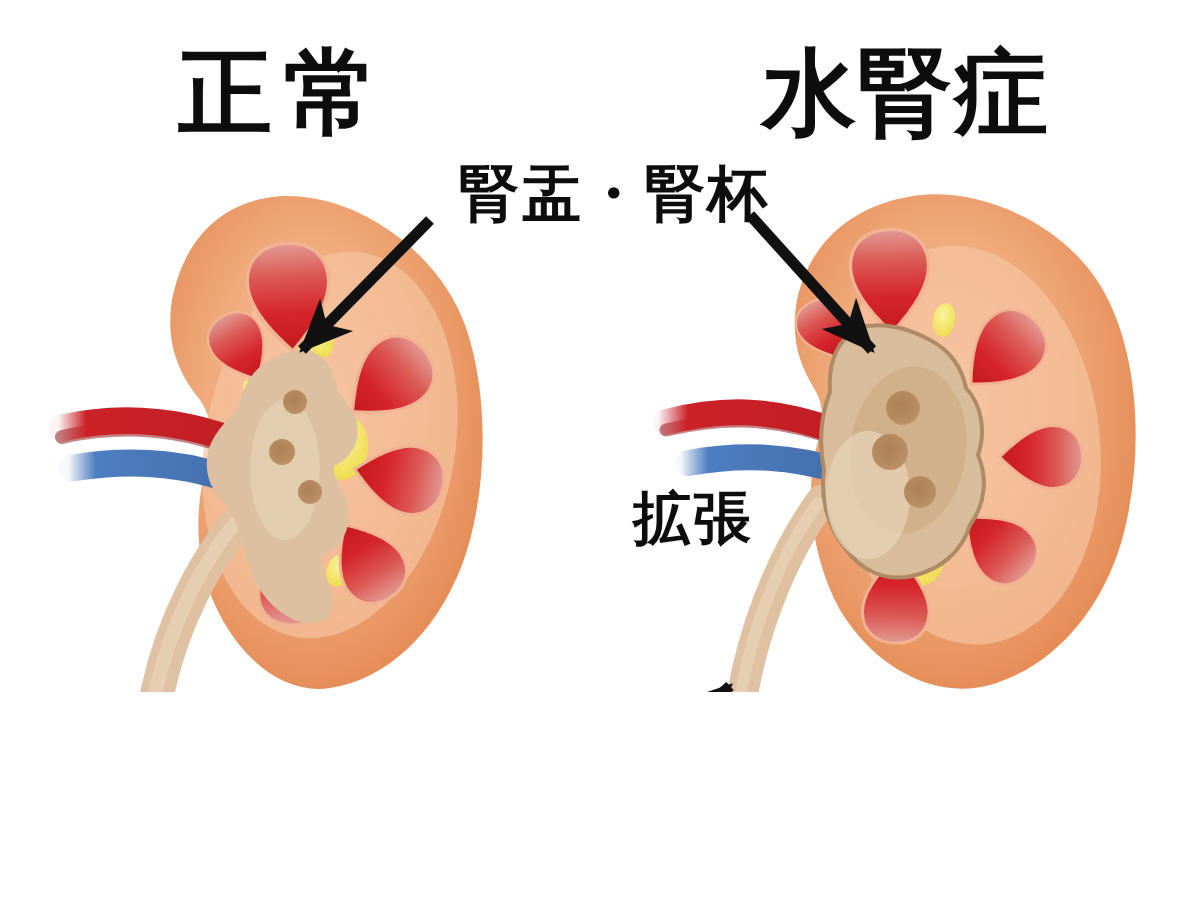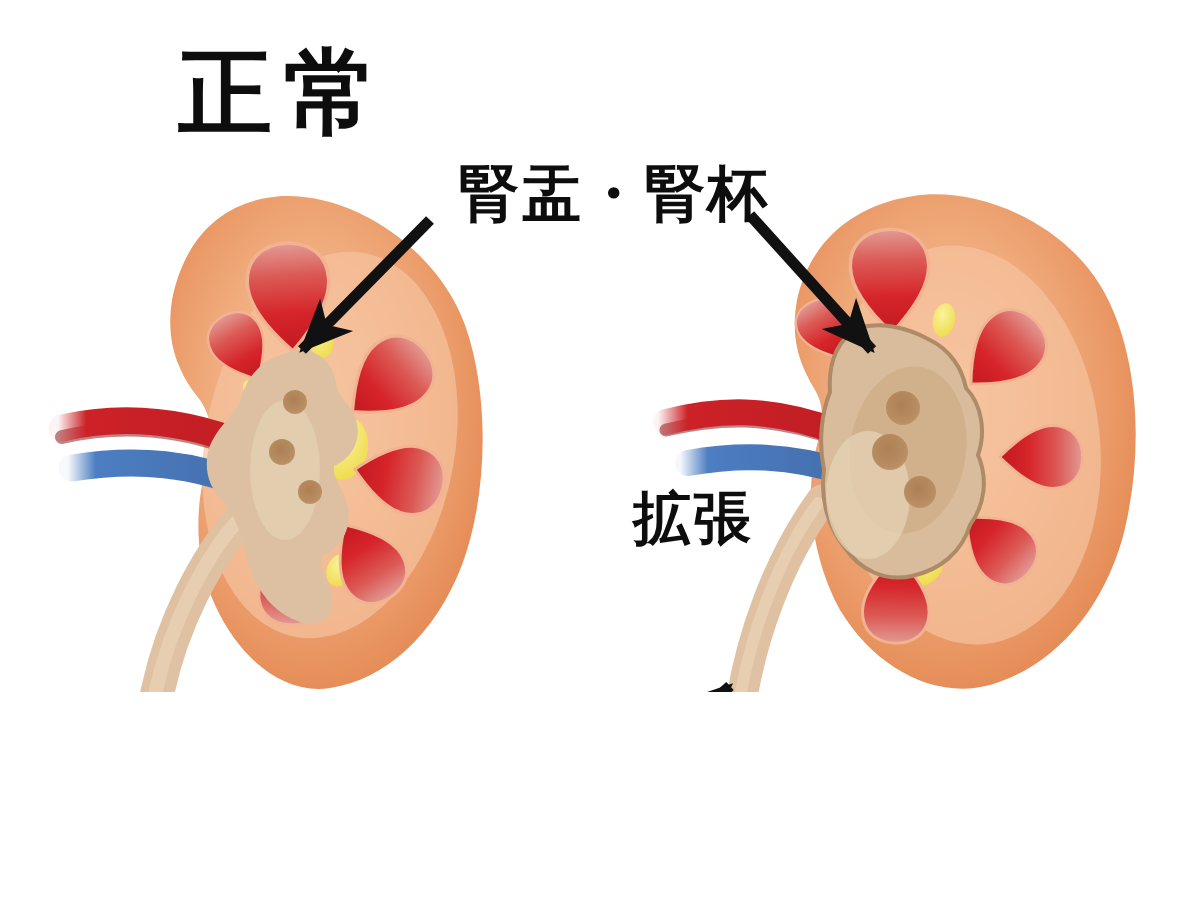--- a/index.html
+++ b/index.html
@@ -189,15 +189,16 @@
 
     <g stroke="#111111" stroke-width="11" fill="none">
       <line x1="430" y1="220" x2="302" y2="350" marker-end="url(#ah)"></line>
       <line x1="750" y1="215" x2="872" y2="350" marker-end="url(#ah)"></line>
       <line x1="385" y1="833" x2="194" y2="720" marker-end="url(#ah)"></line>
       <line x1="590" y1="812" x2="730" y2="686" marker-end="url(#ah)"></line>
     </g>
   </svg>
 
   <div class="lbl title title-normal">正常</div>
+  <div class="lbl title title-hydro">水腎症</div>
   <div class="lbl pelvis-label">腎盂・腎杯</div>
   <div class="lbl dilation-label">拡張</div>
 </div>
 
 </body></html>

